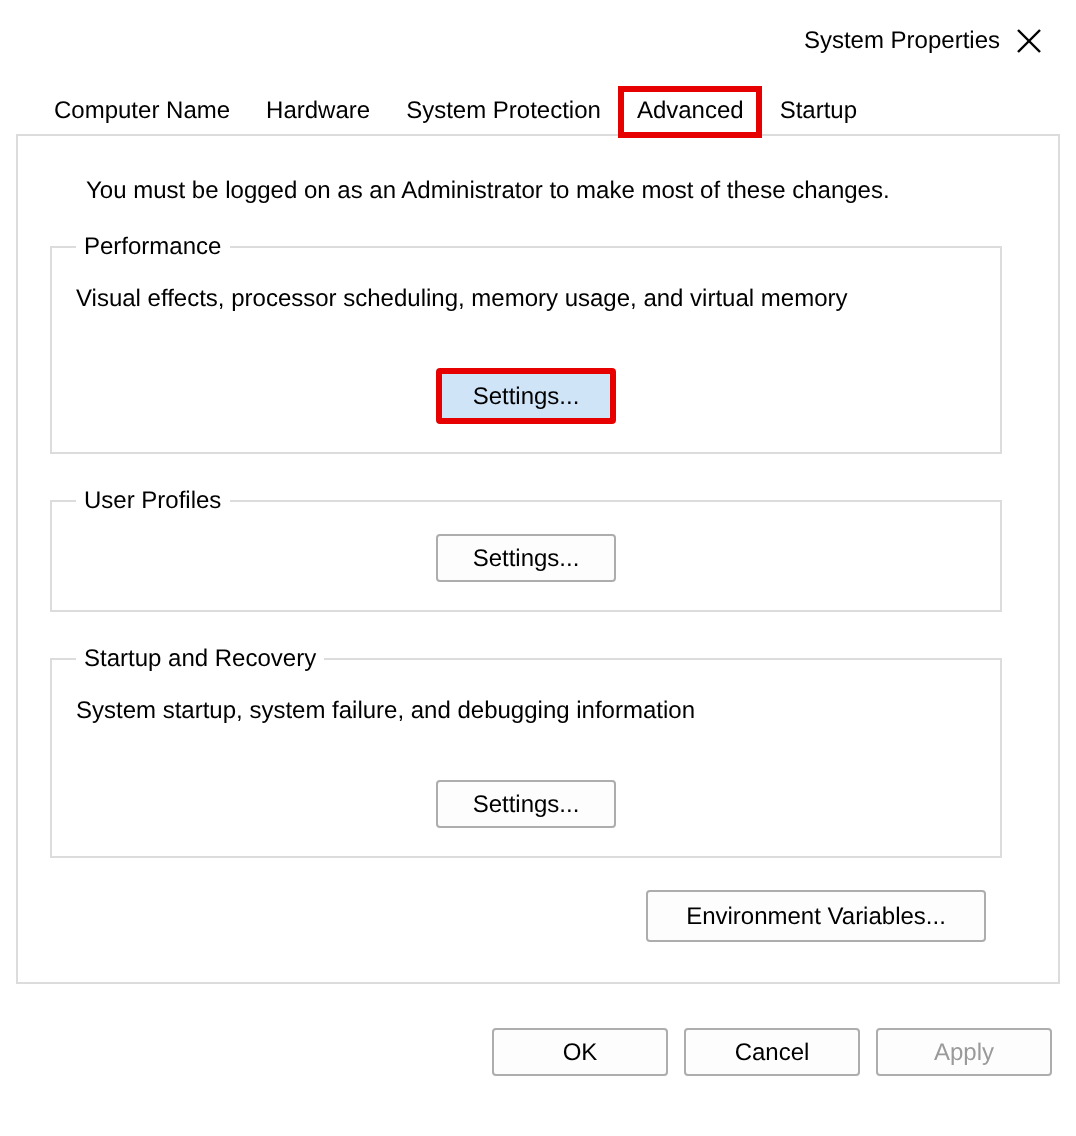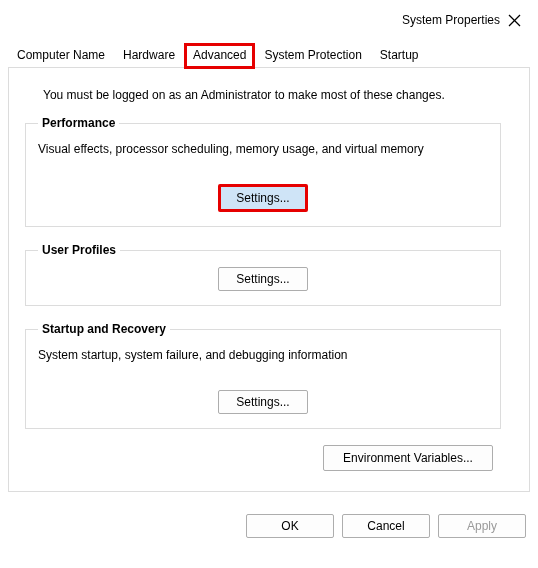--- a/index.html
+++ b/index.html
@@ -26,21 +26,21 @@
     width: 28px;
     height: 28px;
     display: flex;
     align-items: center;
     justify-content: center;
     cursor: default;
   }
   .close-btn svg { display: block; }
   .tabs {
     display: flex;
-    padding: 0 8px;
+    padding: 0 18px;
     margin-top: 4px;
     position: relative;
     align-items: flex-end;
   }
   .tab {
     padding: 4px 8px 6px 8px;
     font-size: 12px;
     border: 1px solid transparent;
     position: relative;
     bottom: -1px;
@@ -70,21 +70,20 @@
   }
   fieldset.group {
     border: 1px solid #dcdcdc;
     margin: 0 0 16px 0;
     padding: 10px 12px 14px 12px;
     position: relative;
   }
   fieldset.group legend {
     font-size: 12px;
     padding: 0 4px;
-    font-weight: bold;
   }
   .group-desc {
     font-size: 12px;
     margin: 2px 0 28px 0;
   }
   .btn-row {
     display: flex;
     justify-content: center;
   }
   .btn {
@@ -138,22 +137,22 @@
       <line x1="1" y1="1" x2="12" y2="12" stroke="#000" stroke-width="1.2"></line>
       <line x1="12" y1="1" x2="1" y2="12" stroke="#000" stroke-width="1.2"></line>
     </svg>
   </div>
 </div>
 
 <div class="tabs">
   <div class="tab-bottom-line"></div>
   <div class="tab">Computer Name</div>
   <div class="tab">Hardware</div>
+  <div class="tab">System Protection</div>
   <div class="tab active-highlight">Advanced</div>
-  <div class="tab">System Protection</div>
   <div class="tab">Startup</div>
 </div>
 
 <div class="content">
   <div class="intro">You must be logged on as an Administrator to make most of these changes.</div>
 
   <fieldset class="group">
     <legend>Performance</legend>
     <div class="group-desc">Visual effects, processor scheduling, memory usage, and virtual memory</div>
     <div class="btn-row">

